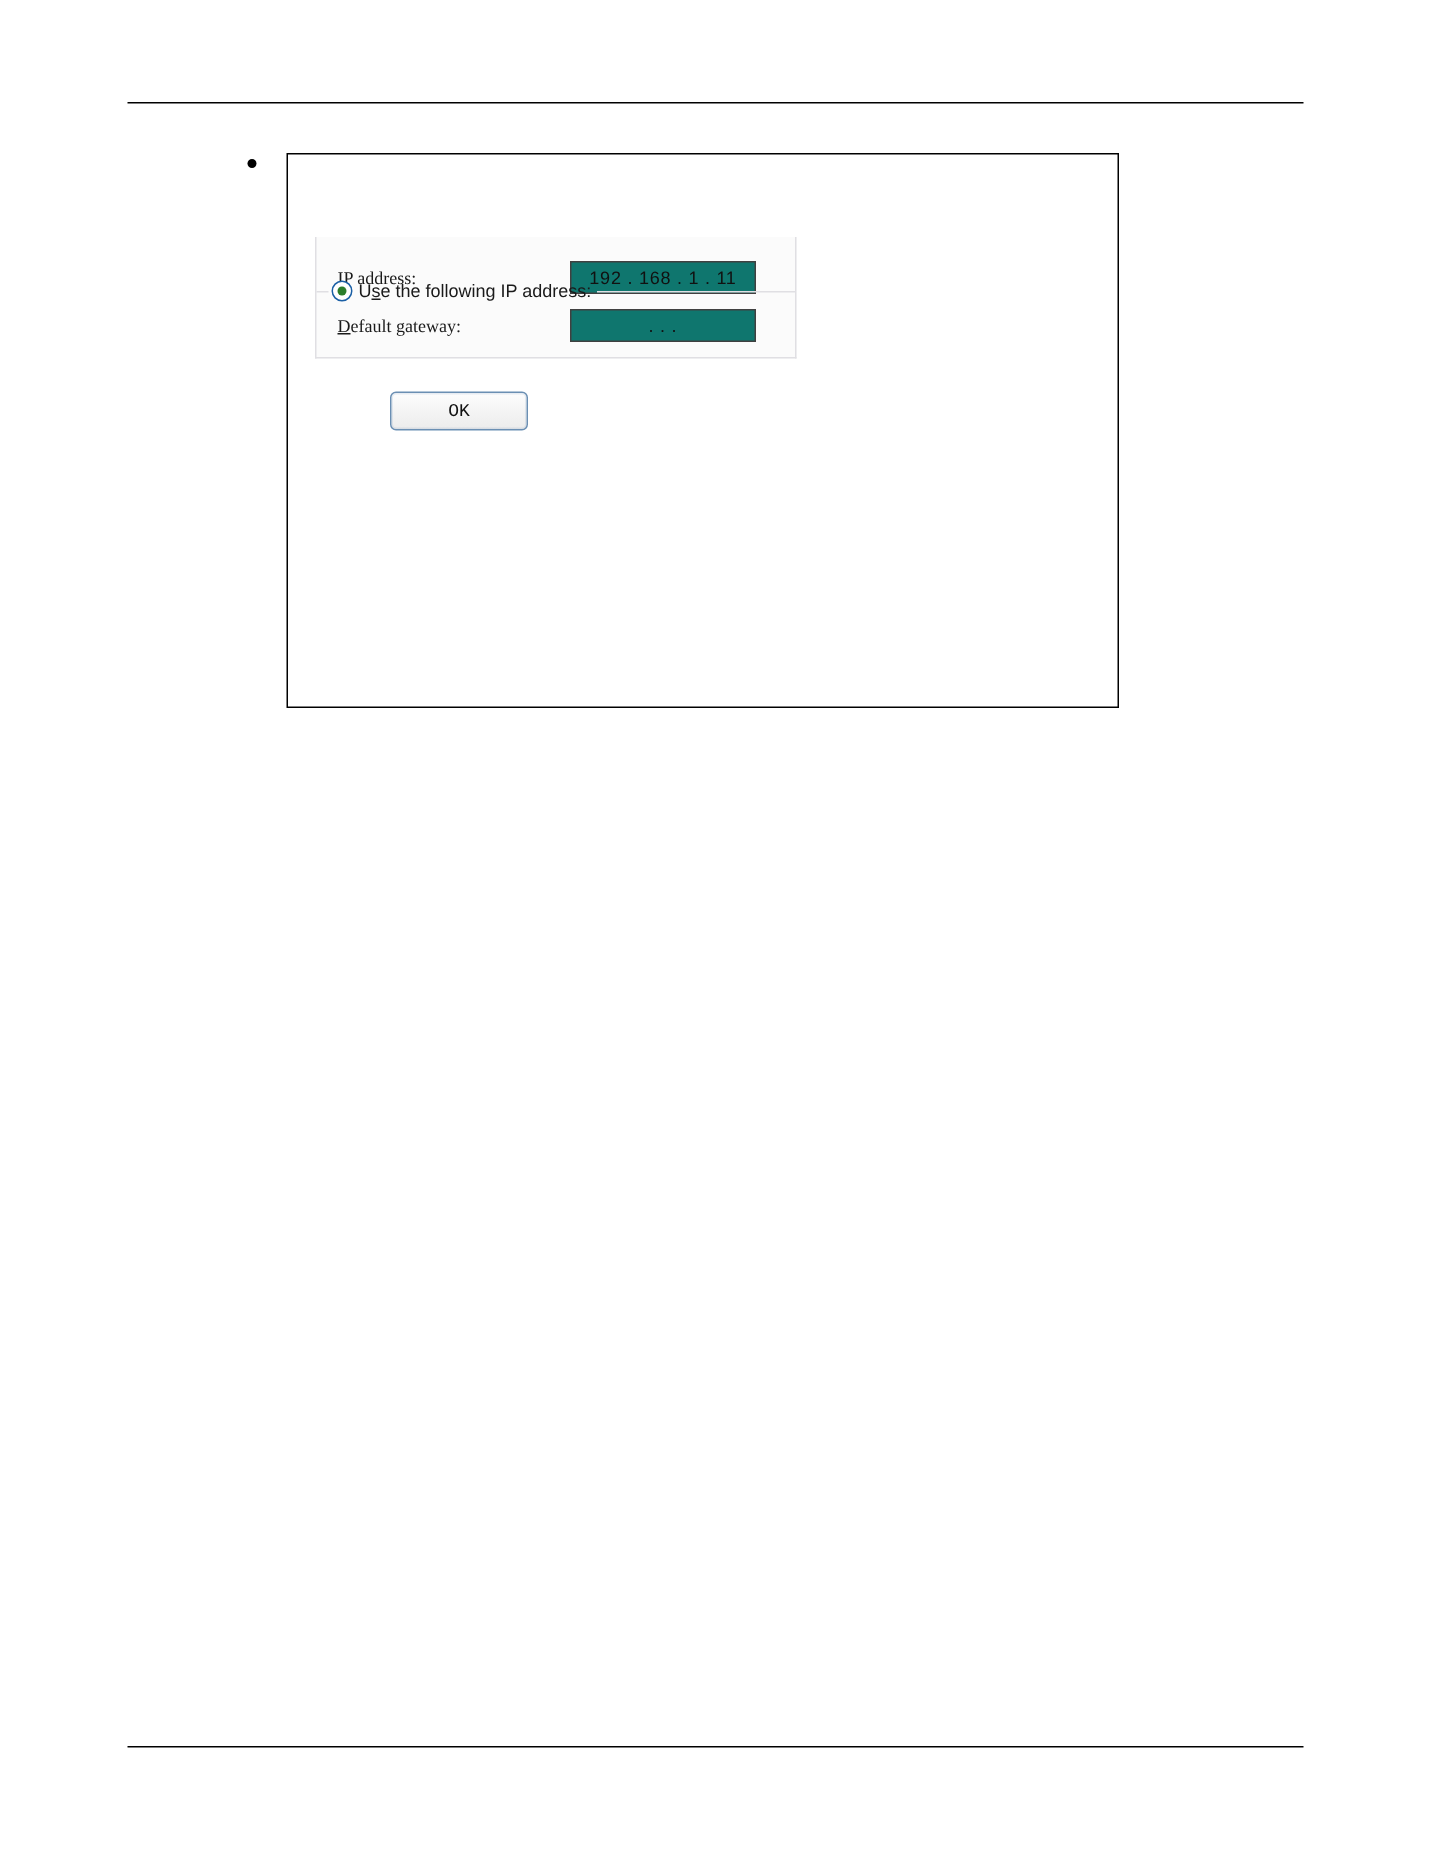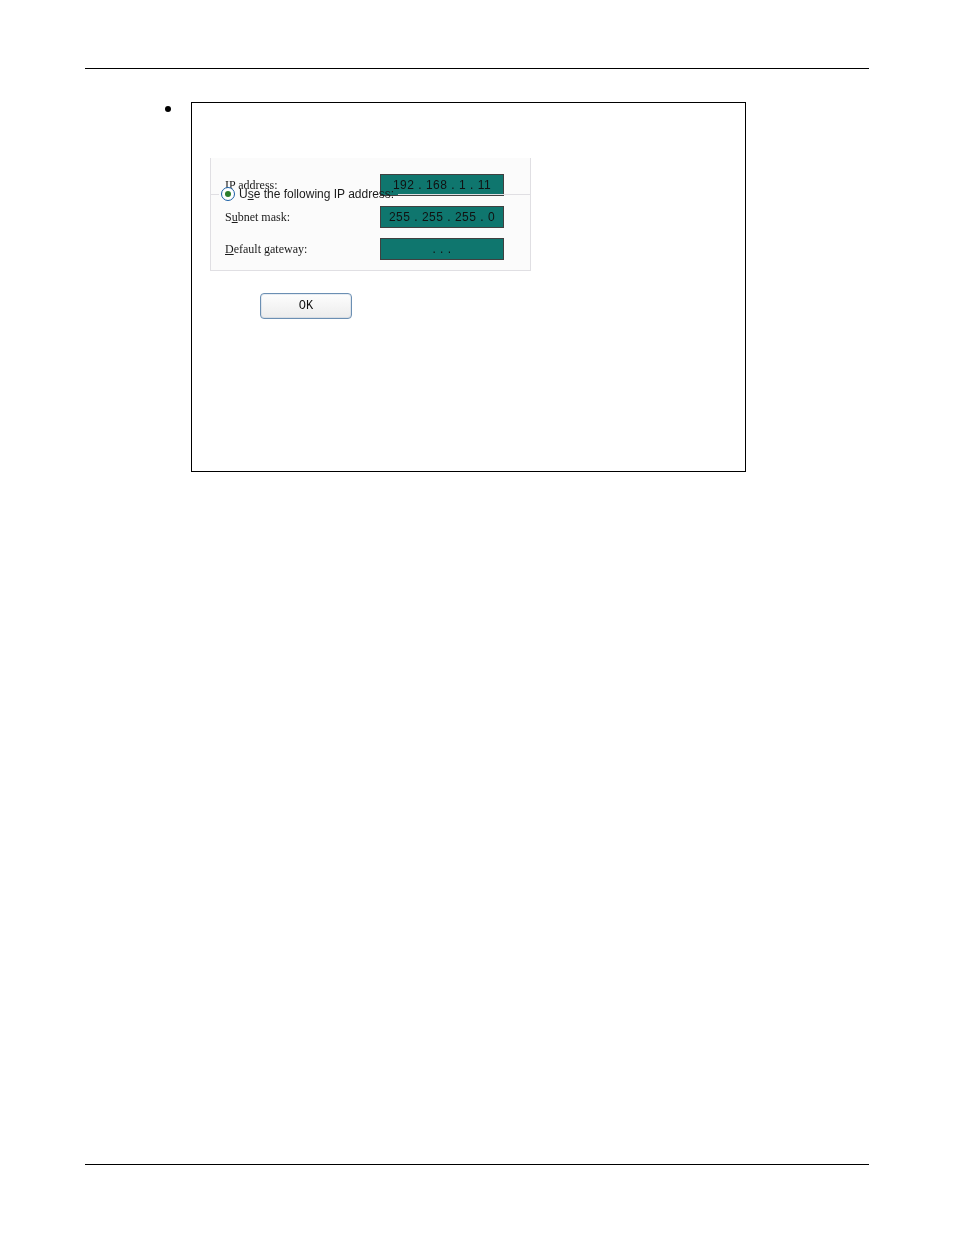--- a/index.html
+++ b/index.html
@@ -192,26 +192,20 @@
           <span class="seg-right"></span>
         </div>
 
         <div class="frow">
           <span class="flabel">
             <span class="u">I</span><span>P address:</span>
           </span>
           <span class="fval">192 . 168 .   1   .  11</span>
         </div>
 
-        <div class="frow">
-          <span class="flabel">
-            <span>S</span><span class="u">u</span><span>bnet mask:</span>
-          </span>
-          <span class="fval">255 . 255 . 255 .   0</span>
-        </div>
 
         <div class="frow">
           <span class="flabel">
             <span class="u">D</span><span>efault gateway:</span>
           </span>
           <span class="fval">.        .        .</span>
         </div>
       </div>
 
       <button class="ok-btn">OK</button>

